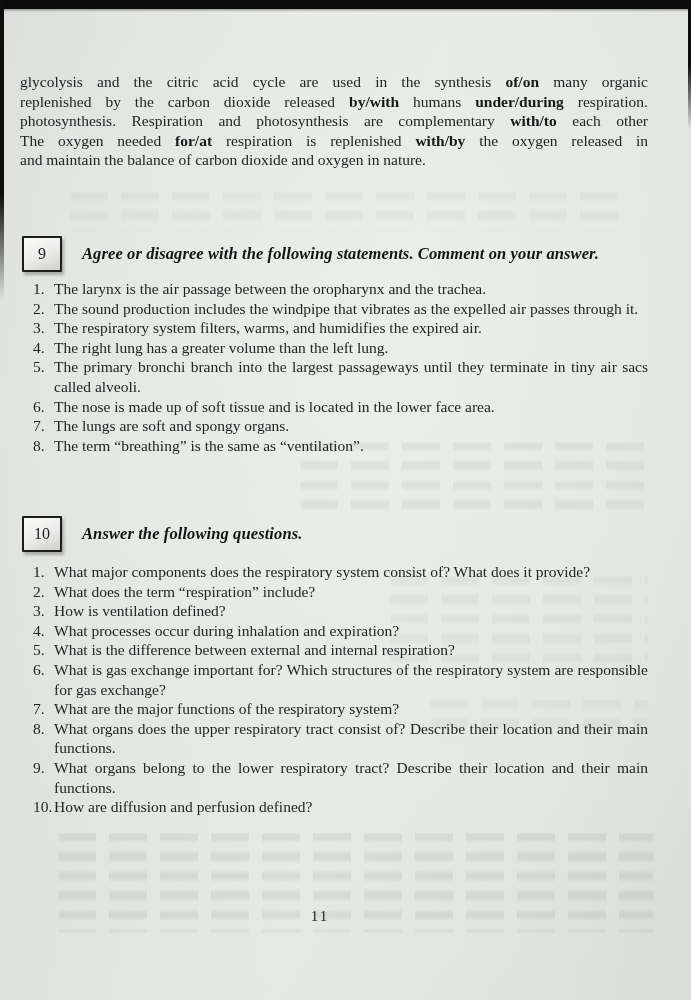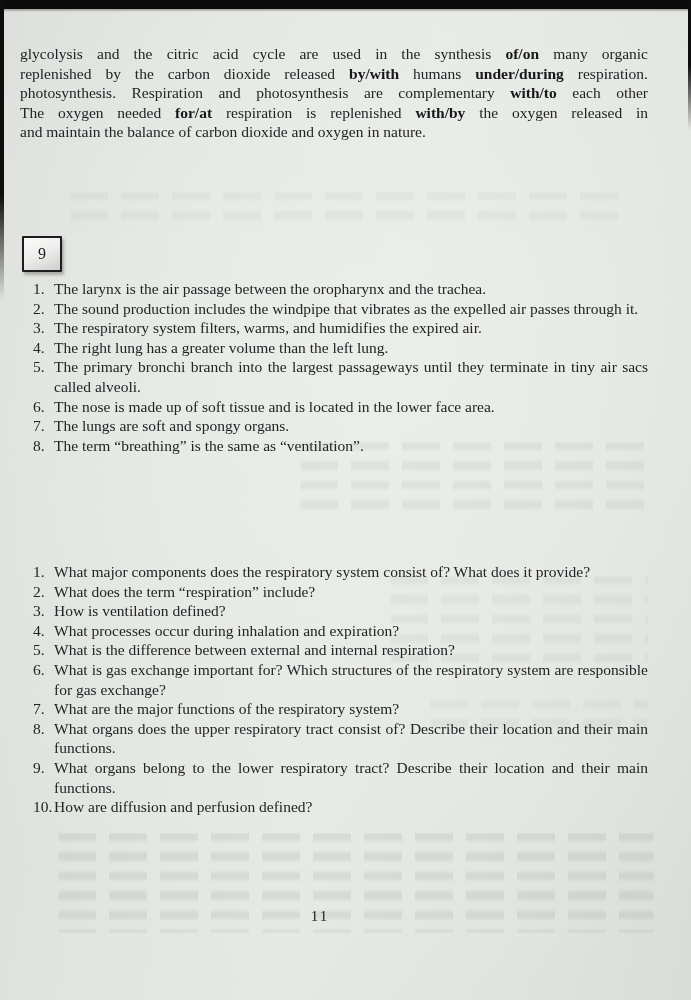--- a/index.html
+++ b/index.html
@@ -26,21 +26,21 @@
     -webkit-mask:repeating-linear-gradient(to right,#000 0 38px,transparent 38px 51px);
             mask:repeating-linear-gradient(to right,#000 0 38px,transparent 38px 51px);
   }
   .g1{top:192px;left:70px;width:560px;height:40px;opacity:.16;}
   .g2{top:442px;left:300px;width:350px;height:78px;opacity:.22;}
   .g3{top:576px;left:390px;width:258px;height:88px;opacity:.18;}
   .g4{top:700px;left:430px;width:218px;height:40px;opacity:.15;}
   .g5{top:833px;left:58px;width:596px;height:100px;opacity:.30;}
   
   .content{position:absolute;z-index:2;left:0;top:0;width:691px;height:1000px;}
-  .para{position:absolute;left:20px;top:44px;width:628px;font-size:15.5px;line-height:19.6px;}
+  .para{position:absolute;left:20px;top:72px;width:628px;font-size:15.5px;line-height:19.6px;}
   .pline{text-align:justify;text-align-last:justify;}
   .pline.last{text-align-last:left;}
   .pline b{font-weight:bold;color:#17181a;}
   .ex-head{position:absolute;left:22px;width:626px;display:flex;align-items:center;}
   .ex-head.h9{top:236px;}
   .ex-head.h10{top:516px;}
   .ex-num-box{
     flex:0 0 auto;width:36px;height:32px;display:flex;align-items:center;justify-content:center;
     border:2px solid #1c1d1f;border-radius:1px;
     background:linear-gradient(155deg,#fbfbf9 0%,#ededeb 50%,#cfd0cc 100%);
@@ -83,20 +83,21 @@
         <div class="pline"><span>replenished by the carbon dioxide released </span><b>by/with</b><span> humans </span><b>under/during</b><span> respiration.</span></div>
         <div class="pline"><span>photosynthesis. Respiration and photosynthesis are complementary </span><b>with/to</b><span> each other</span></div>
         <div class="pline"><span>The oxygen needed </span><b>for/at</b><span> respiration is replenished </span><b>with/by</b><span> the oxygen released in</span></div>
         <div class="pline last"><span>and maintain the balance of carbon dioxide and oxygen in nature.</span></div>
       </div>
 
     <div class="ex-head h9">
       <div class="ex-num-box">
         <span>9</span>
       </div>
+      <h2 class="ex-title">Agree or disagree with the following statements. Comment on your answer.</h2>
     </div>
     <ol class="qlist l9" id="list9">
         <li>
           <span class="num">1.</span>
           <div class="li-text">The larynx is the air passage between the oropharynx and the trachea.</div>
         </li>
         <li>
           <span class="num">2.</span>
           <div class="li-text">The sound production includes the windpipe that vibrates as the expelled air passes through it.</div>
         </li>
@@ -119,20 +120,26 @@
         <li>
           <span class="num">7.</span>
           <div class="li-text">The lungs are soft and spongy organs.</div>
         </li>
         <li>
           <span class="num">8.</span>
           <div class="li-text">The term “breathing” is the same as “ventilation”.</div>
         </li>
       </ol>
 
+    <div class="ex-head h10">
+      <div class="ex-num-box">
+        <span>10</span>
+      </div>
+      <h2 class="ex-title">Answer the following questions.</h2>
+    </div>
     <ol class="qlist l10" id="list10">
         <li>
           <span class="num">1.</span>
           <div class="li-text">What major components does the respiratory system consist of? What does it provide?</div>
         </li>
         <li>
           <span class="num">2.</span>
           <div class="li-text">What does the term “respiration” include?</div>
         </li>
         <li>

